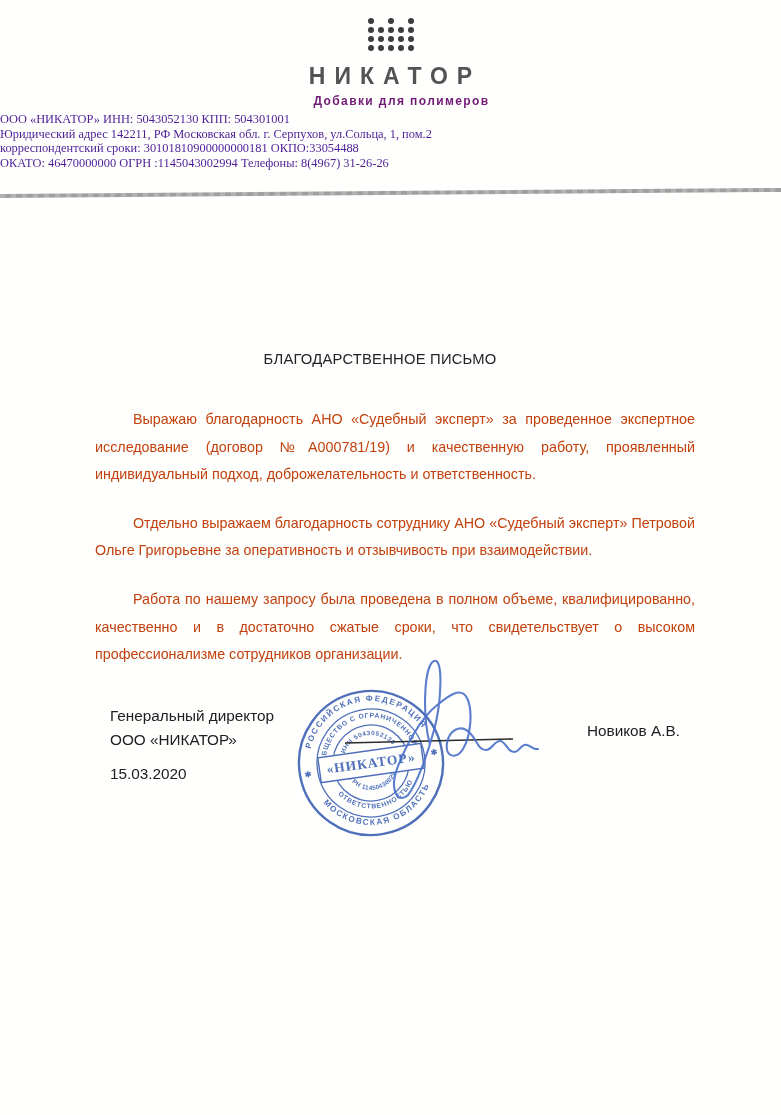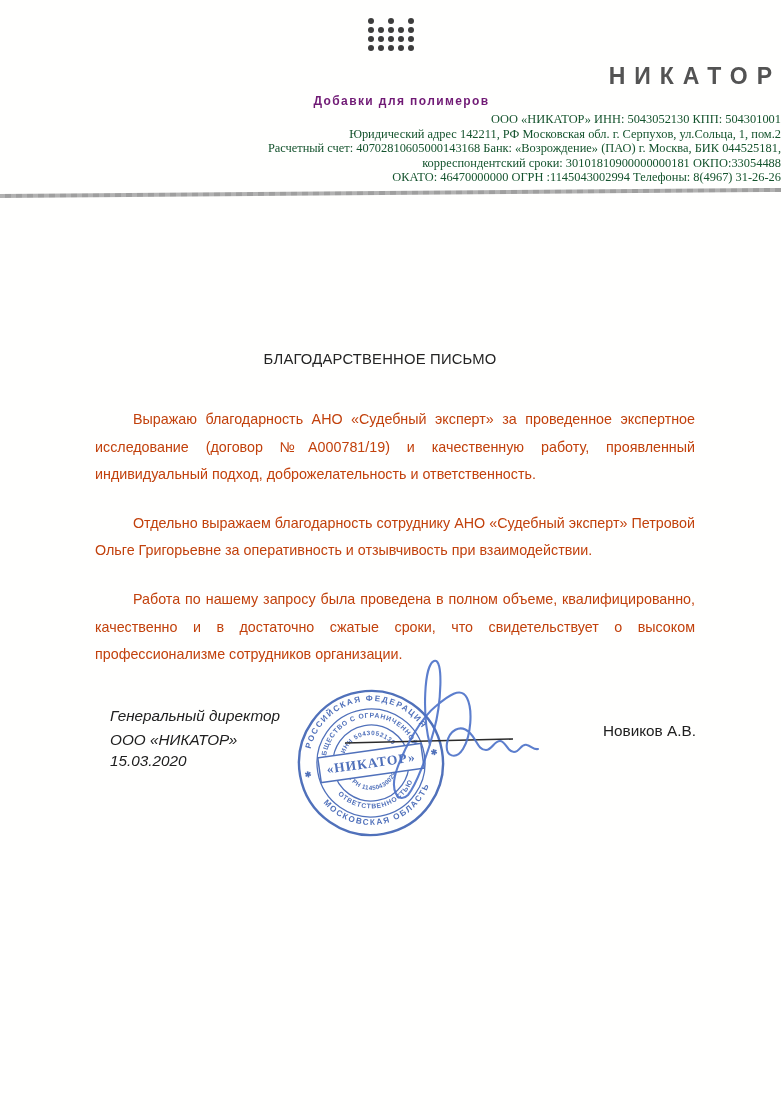--- a/index.html
+++ b/index.html
@@ -15,49 +15,49 @@
     border-bottom:1px solid #e7e7e4;
   }
 
   
   .logo { position:absolute; top:18px; left:50%; transform:translateX(-50%);
           display:flex; flex-direction:column; gap:3px; }
   .logo-row { display:flex; gap:4px; height:6px; }
   .dot { width:6px; height:6px; border-radius:50%; background:#3d3d3d; }
   .dot.off { background:transparent; }
 
-  .brand { position:absolute; top:63px; left:0; width:100%; text-align:right;
+  .brand { position:absolute; top:63px; left:0; width:100%; text-align:center;
            font-size:23px; font-weight:bold; letter-spacing:9px; text-indent:9px;
            color:#535353; }
   .tagline { position:absolute; top:94px; left:0; width:100%; text-align:center;
              font-size:12px; font-weight:bold; letter-spacing:1.4px; color:#701a75;padding-left:11px; }
-  .org-info { position:absolute; top:112px; left:0; width:100%; text-align:right;
+  .org-info { position:absolute; top:112px; left:0; width:100%; text-align:left;
               font-family:"Liberation Serif", serif; font-size:12.4px;
-              line-height:14.5px; color:#14532d; }
+              line-height:14.5px; color:#4c1d95; }
 
   .separator { position:absolute; top:191px; left:-6px; width:794px; height:3.5px;
                transform:rotate(-0.45deg);
                background:repeating-linear-gradient(90deg,#8e8e8e 0 6px,#a4a4a4 6px 11px);
                opacity:.85; }
 
   
   .letter-title { position:absolute; top:351px; left:70px; width:620px;
                   text-align:center; font-weight:normal; font-size:14.8px;
                   letter-spacing:.2px; color:#242424; }
   .letter-body { position:absolute; top:406px; left:95px; width:600px;
                  font-size:14.3px; line-height:27.6px; color:#c2410c;
                  text-align:justify; }
   .letter-body p { margin:0 0 21px 0; text-indent:38px; }
 
   
   .sig-block { position:absolute; left:110px; top:705px; font-size:15.3px;
-               color:#202020; line-height:21px;font-style:italic; }
+               color:#202020; line-height:21px; }
   .sig-block .l2 { margin-top:3px; }
-  .sig-block .date { }
-  .sig-name { position:absolute; left:587px; top:722px; font-size:15.3px; color:#202020;margin-left:16px; }
+  .sig-block .date { margin-top:13px; }
+  .sig-name { position:absolute; left:587px; top:722px; font-size:15.3px; color:#202020; }
 
   .stamp-svg { position:absolute; left:276px; top:668px; width:190px; height:190px; opacity:.92; }
   .sign-svg  { position:absolute; left:320px; top:645px; width:300px; height:170px; }
 </style>
 </head>
 <body>
 
 <div class="page">
 
   <div class="logo">
@@ -90,21 +90,20 @@
         <div class="dot"></div>
       </div>
     </div>
 
   <div class="brand">НИКАТОР</div>
   <div class="tagline">Добавки для полимеров</div>
 
   <div class="org-info">
     <div>ООО «НИКАТОР» ИНН: 5043052130 КПП: 504301001</div>
     <div>Юридический адрес 142211, РФ Московская обл. г. Серпухов, ул.Сольца, 1, пом.2</div>
-    <div>Расчетный счет: 40702810605000143168 Банк: «Возрождение» (ПАО) г. Москва, БИК 044525181,</div>
     <div>корреспондентский сроки: 30101810900000000181 ОКПО:33054488</div>
     <div>ОКАТО: 46470000000 ОГРН :1145043002994 Телефоны: 8(4967) 31-26-26</div>
   </div>
 
   <div class="separator"></div>
 
   <div class="letter-title">БЛАГОДАРСТВЕННОЕ ПИСЬМО</div>
 
   <div class="letter-body">
     <p>Выражаю благодарность АНО «Судебный эксперт» за проведенное экспертное исследование (договор №А000781/19) и качественную работу, проявленный индивидуальный подход, доброжелательность и ответственность.</p>

